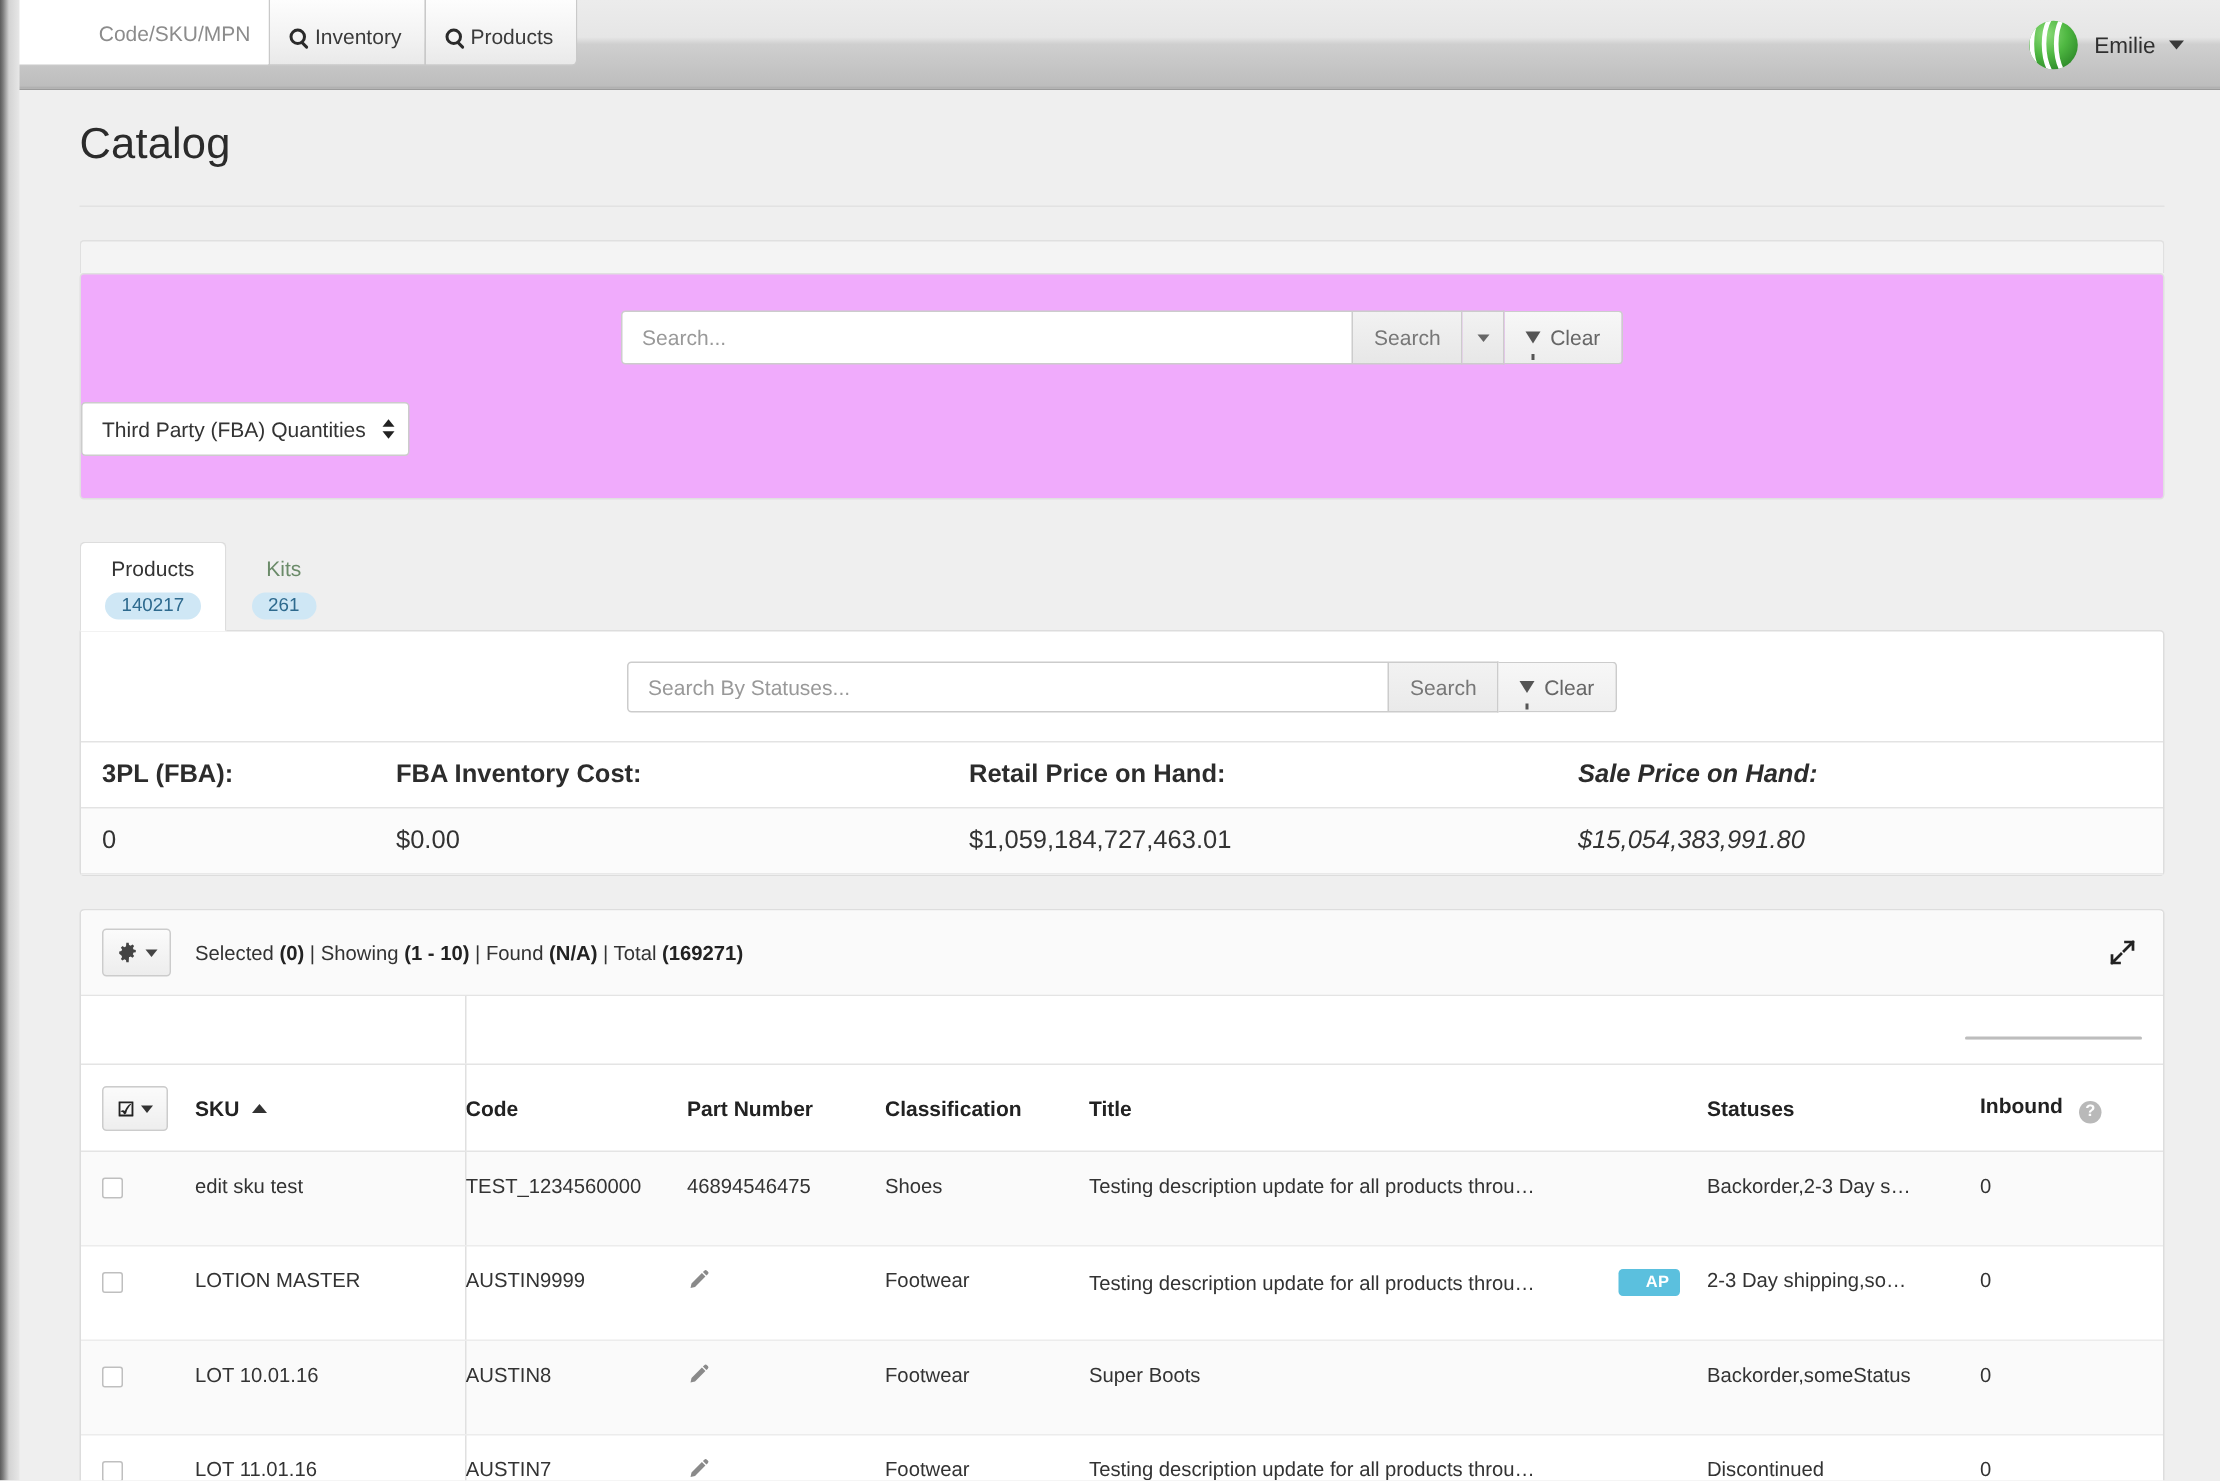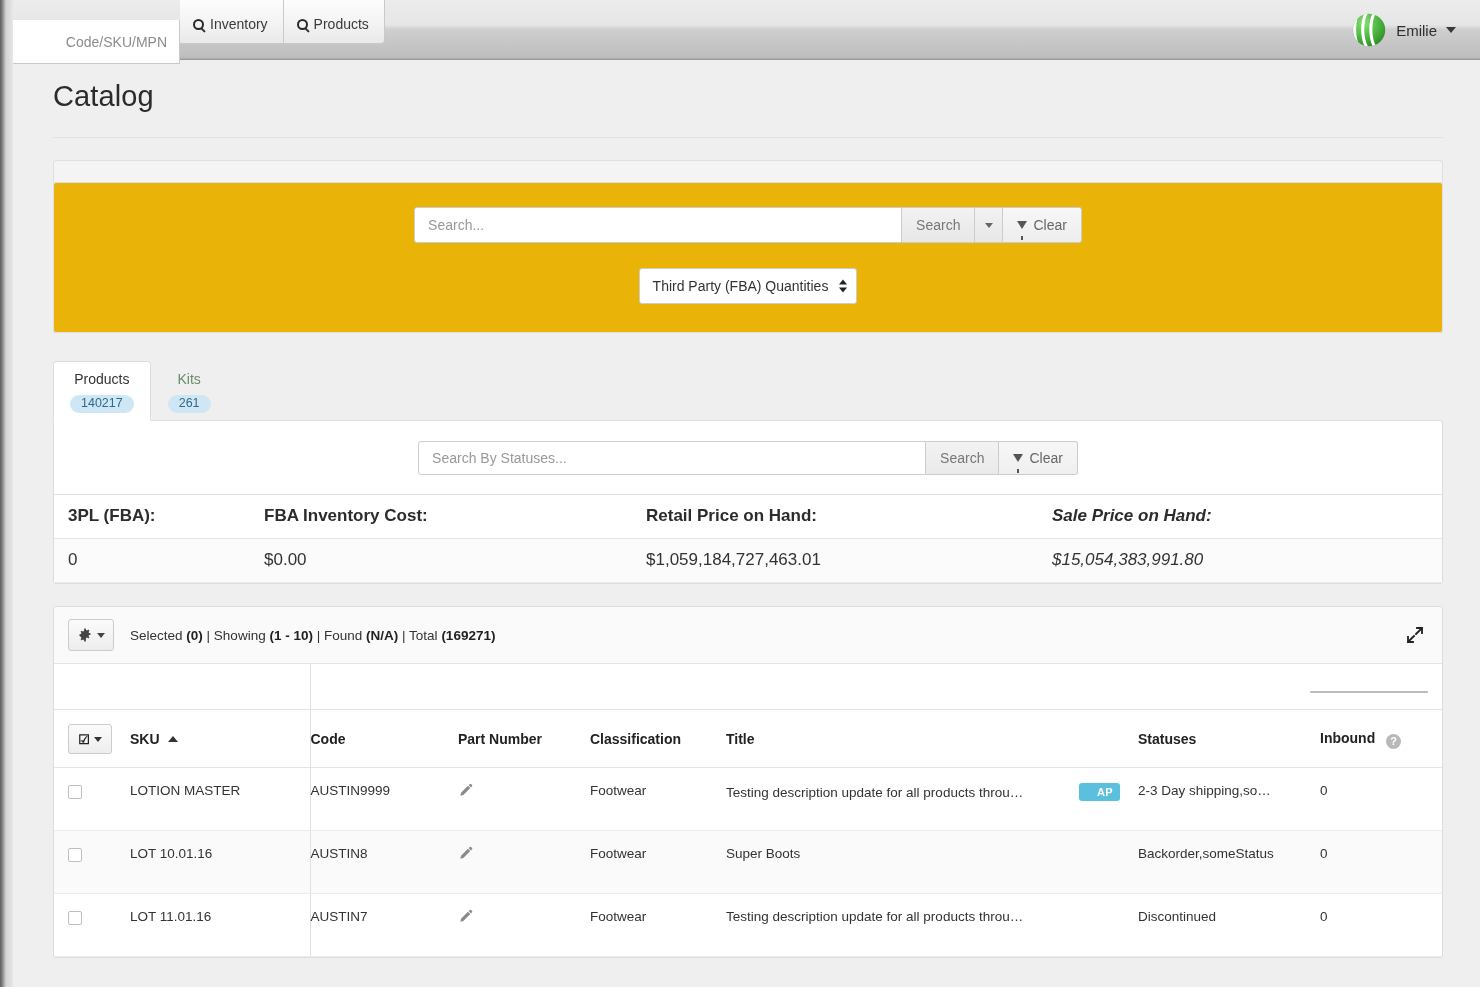--- a/index.html
+++ b/index.html
@@ -42,21 +42,20 @@
     width: 172px; height: 44px;
     border: 1px solid #c9c9c9; border-top: none; border-left: none;
     border-radius: 0 0 0 4px;
     background: #fff;
     padding: 0 12px;
     font-family: "Liberation Sans", sans-serif;
     font-size: 14px;
     color: #555;
     text-align: right;
     outline: none;
-    margin-top: 20px;
   }
   .code-input::placeholder { color: #8c8c8c; }
   .nav-btn {
     height: 44px;
     padding: 5px 15px 0 13px;
     display: flex; align-items: center; gap: 6px;
     background: linear-gradient(to bottom, #fdfdfd 0%, #f2f2f2 60%, #e9e9e9 100%);
     border: 1px solid #c9c9c9; border-top: none;
     border-left: none;
     font-size: 14px;
@@ -100,21 +99,21 @@
   .page-title {
     font-size: 29px; font-weight: normal;
     color: #2b2b2b;
     margin: 20px 0 24px 0;
     letter-spacing: .1px;
   }
   .title-rule { border-bottom: 1px solid #e2e2e2; margin-bottom: 22px; }
 
   
   .panel {
-    background: #eab308;
+    background: #f0abfc;
     border: 1px solid #e0e0e0;
     border-radius: 3px;
   }
   .panel-strip {
     height: 22px;
     background: #f4f4f4;
     border: 1px solid #e0e0e0;
     border-bottom: none;
     border-radius: 3px 3px 0 0;
   }
@@ -161,21 +160,21 @@
     border-right: 5px solid transparent;
     border-top: 8px solid #555;
     position: relative;
   }
   .funnel::after {
     content: ""; position: absolute;
     left: -1px; top: 7px;
     width: 2px; height: 4px; background: #555;
   }
 
-  .select-row { display: flex; justify-content: center; margin-top: 25px; }
+  .select-row { display: flex; margin-top: 25px; }
   .fancy-select {
     position: relative;
     height: 36px;
     border: 1px solid #ccc; border-radius: 3px;
     background: #fff;
     display: flex; align-items: center;
     padding: 0 28px 0 13px;
     font-size: 14px; color: #333;
     cursor: pointer;
   }
@@ -569,20 +568,36 @@
             <th class="col-titl">Title</th>
             <th class="col-stat">Statuses</th>
             <th class="col-inb">
               <span>Inbound</span>
               <span class="help-icon">?</span>
             </th>
           </tr>
         </thead>
         <tbody>
 
+          <tr class="odd">
+            <td class="col-chk">
+              <input type="checkbox" class="row-chk" style="">
+            </td>
+            <td class="col-sku frozen-edge">edit sku test</td>
+            <td class="col-code">TEST_1234560000</td>
+            <td class="col-part">46894546475</td>
+            <td class="col-clas">Shoes</td>
+            <td class="col-titl">
+              <div class="title-cell">
+                <span class="ellip">Testing description update for all products throu…</span>
+              </div>
+            </td>
+            <td class="col-stat">Backorder,2-3 Day s…</td>
+            <td class="col-inb">0</td>
+          </tr>
 
           <tr class="even">
             <td class="col-chk">
               <input type="checkbox" class="row-chk" style="">
             </td>
             <td class="col-sku frozen-edge">LOTION MASTER</td>
             <td class="col-code">AUSTIN9999</td>
             <td class="col-part">
               <svg class="pencil" viewBox="0 0 16 16">
                 <path fill="#8a8a8a" d="M12.3 1.2a1.3 1.3 0 0 1 1.9 0l.6.6a1.3 1.3 0 0 1 0 1.9l-1 1-2.5-2.5 1-1zM10.6 2.9l2.5 2.5-7.4 7.4-3.2.7.7-3.2 7.4-7.4z"></path>

